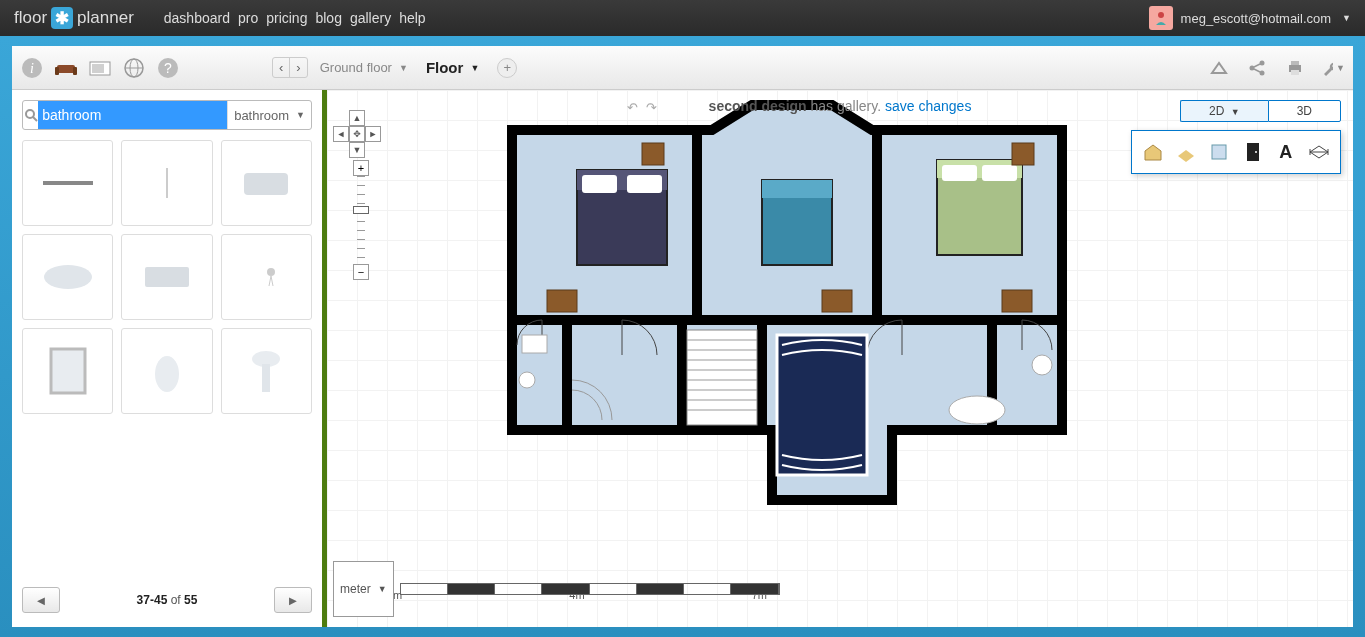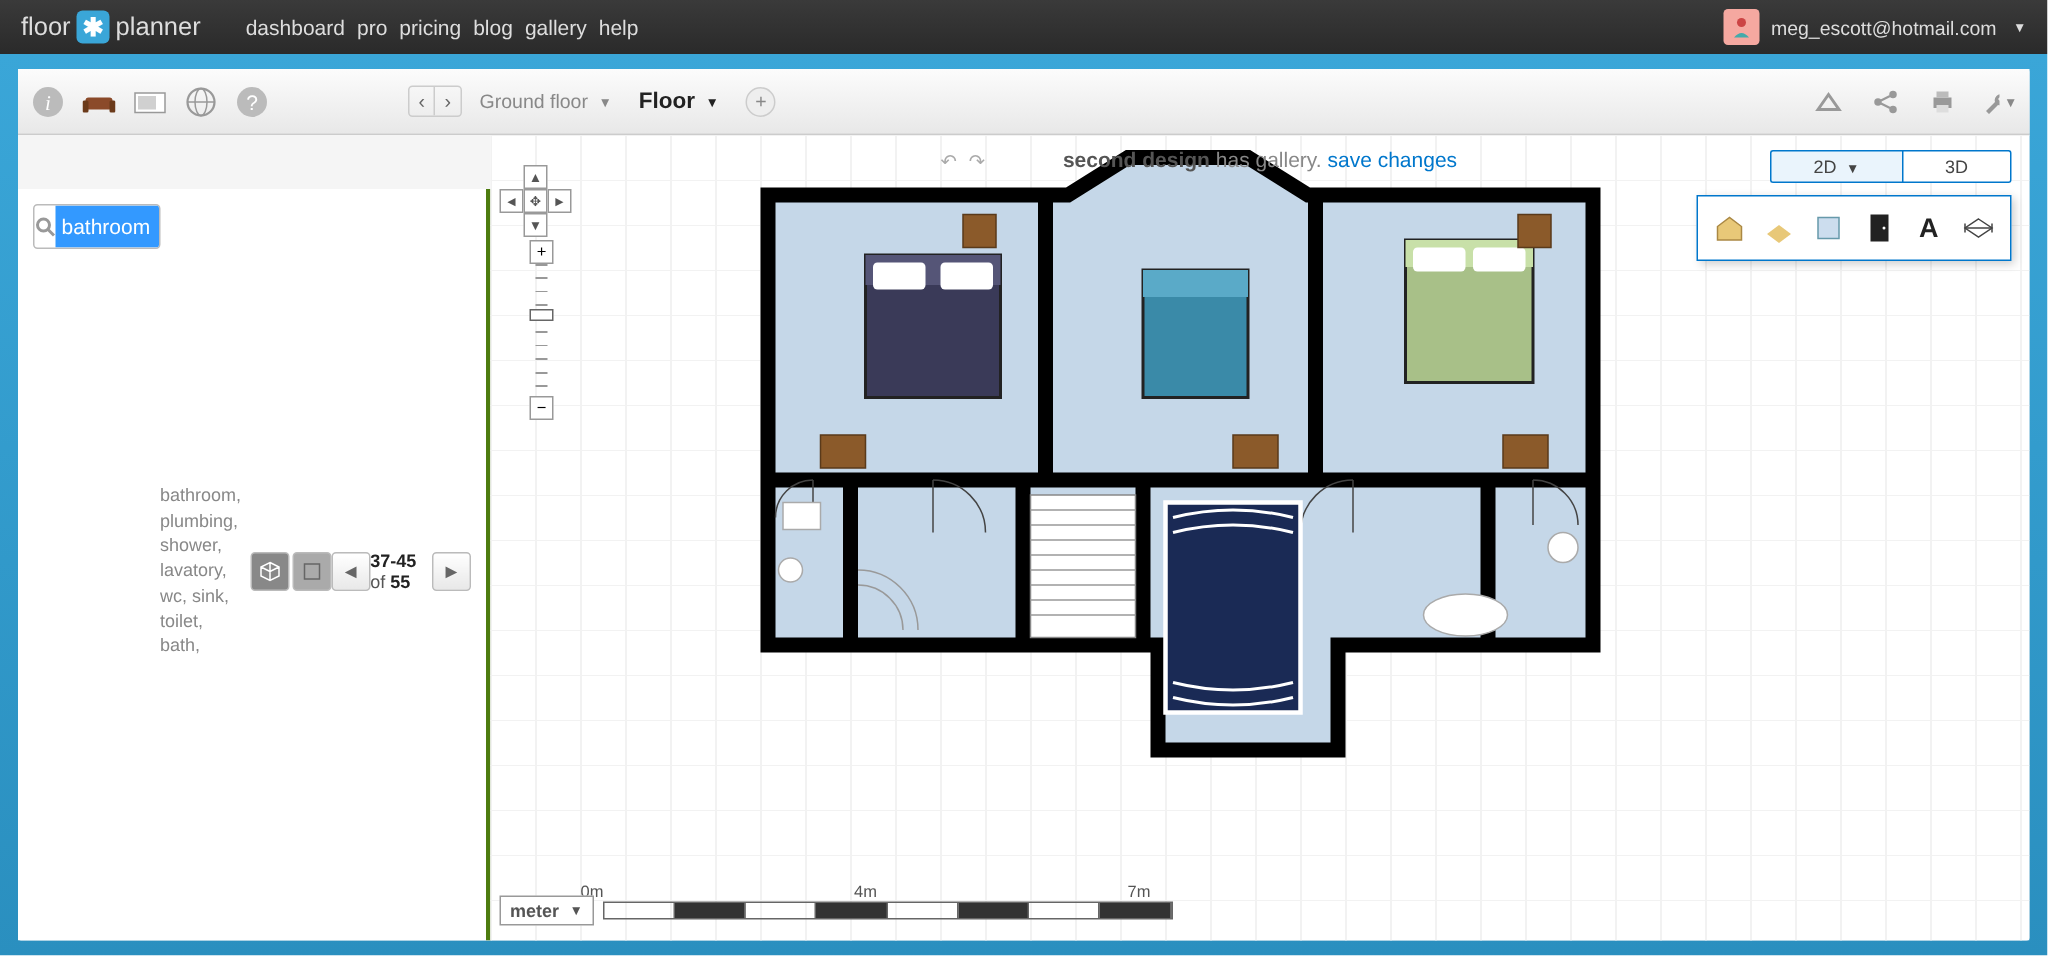--- a/index.html
+++ b/index.html
@@ -27,21 +27,21 @@
 .nav-arrows span:last-child { border-right:none; }
 .crumb { color: #888; margin: 8px 6px; display:flex; align-items:center; gap:4px; }
 .crumb.strong { color: #222; font-weight: bold; font-size: 15px; }
 .add-circle { width: 20px; height: 20px; border-radius: 50%; background: #eee; border:1px solid #ccc; display:flex; align-items:center; justify-content:center; color:#888; cursor:pointer; margin-left:6px; }
 .tb-right { margin-left: auto; display: flex; gap: 14px; align-items: center; color: #888; }
 
 
 .main { flex: 1; display: flex; overflow: hidden; }
 
 
-.sidebar { width: 315px; background: #fff; border-right: 3px solid #4d7c0f; display: flex; flex-direction: row; padding: 10px; margin-top: 36px; }
+.sidebar { width: 315px; background: #fff; border-right: 5px solid #4d7c0f; display: flex; flex-direction: column; padding: 10px; }
 .search-row { display: flex; border: 1px solid #bbb; border-radius: 3px; overflow: hidden; height: 30px; }
 .search-icon { width: 28px; display:flex; align-items:center; justify-content:center; color:#999; }
 .search-input { flex: 1; border: none; outline: none; padding: 0 4px; font-size: 14px; color:#0066cc; }
 .search-input::selection { background: #3399ff; color:#fff; }
 .filter-dd { border: none; border-left: 1px solid #ddd; padding: 0 6px; color:#666; display:flex; align-items:center; gap:4px; cursor:pointer; }
 .tags-row { display: flex; align-items: center; margin-top: 8px; gap: 6px; }
 .tags { color: #888; font-size: 12px; flex: 1; line-height: 1.4; }
 .view-toggle { display: flex; gap: 2px; }
 .vt-btn { width: 26px; height: 26px; border: 1px solid #bbb; background: #aaa; border-radius: 3px; display:flex; align-items:center; justify-content:center; color:#fff; cursor:pointer; }
 .vt-btn.active { background: #888; }
@@ -61,21 +61,21 @@
 .nav-pad { position:absolute; top:20px; left:6px; z-index:10; }
 .nav-pad .d-row { display:flex; }
 .nav-pad .btn { width:16px; height:16px; border:1px solid #999; background:#fff; display:flex; align-items:center; justify-content:center; font-size:9px; color:#555; cursor:pointer; }
 .zoom-slider { position:absolute; top:70px; left:26px; width:16px; height:120px; z-index:10; }
 .zoom-slider .btn { width:16px; height:16px; border:1px solid #999; background:#fff; display:flex;align-items:center;justify-content:center; font-size:11px; cursor:pointer; }
 .zoom-slider .track { height:88px; width:8px; margin:0 auto; background:repeating-linear-gradient(#999 0 1px, transparent 1px 9px); position:relative; }
 .zoom-slider .thumb { position:absolute; top:30px; left:-4px; width:16px; height:8px; background:#fff; border:1px solid #666; cursor:pointer; }
 
 .floorplan { position:absolute; top:10px; left:175px; }
 .ruler { position:absolute; bottom:10px; left:6px; display:flex; align-items:center; gap:6px; color:#555; font-size:12px; }
-.ruler-sel { border:1px solid #999; padding:2px 6px; background:#fff; display:flex; align-items:center; gap:4px; cursor:pointer;font-weight:bold; }
+.ruler-sel { border:1px solid #999; padding:20px 6px; background:#fff; display:flex; align-items:center; gap:4px; cursor:pointer; }
 .ruler-bar { width:380px; height:12px; border:1px solid #666; display:flex; }
 .ruler-bar div { flex:1; border-right:1px solid #666; }
 .ruler-bar div:nth-child(even) { background:#333; }
 .ruler-labels { position:absolute; bottom:26px; left:60px; width:380px; display:flex; justify-content:space-between; font-size:11px; color:#555; }
 
 .view-switch { position:absolute; top:10px; right:12px; display:flex; z-index:10; }
 .vs-btn { border:1px solid #0077cc; padding:3px 28px; background:#fff; color:#444; font-size:12px; cursor:pointer; }
 .vs-btn.active { background:#eaf4fc; }
 .vs-btn:first-child { border-right:none; border-radius:2px 0 0 2px; }
 .vs-btn:last-child { border-radius:0 2px 2px 0;text-align:center; }
@@ -208,35 +208,20 @@
                 <circle cx="6" cy="6" r="4" fill="none" stroke="#999" stroke-width="2"></circle>
                 <line x1="9" y1="9" x2="13" y2="13" stroke="#999" stroke-width="2"></line>
               </svg>
             </span>
       <input class="search-input" style="background: rgb(51, 153, 255); color: rgb(255, 255, 255);" value="bathroom">
       <div class="filter-dd">
         <span>bathroom</span>
         <span class="drop">▼</span>
       </div>
     </div>
-    <div class="tags-row">
-      <div class="tags">bathroom, plumbing, shower, lavatory, wc, sink, toilet, bath,</div>
-      <div class="view-toggle">
-        <span class="vt-btn active">
-                <svg width="14" height="14">
-                  <path d="M7 1 L13 4 L13 10 L7 13 L1 10 L1 4 Z M7 1 L7 7 L13 4 M7 7 L1 4 M7 7 L7 13" fill="none" stroke="#fff"></path>
-                </svg>
-              </span>
-        <span class="vt-btn">
-                <svg width="14" height="14">
-                  <rect x="2" y="2" width="10" height="10" fill="none" stroke="#666"></rect>
-                </svg>
-              </span>
-      </div>
-    </div>
     <div class="grid">
       <div class="item">
               <svg width="60" height="20">
                 <rect x="5" y="8" width="50" height="4" fill="#888"></rect>
               </svg>
             </div>
       <div class="item">
               <svg width="20" height="40">
                 <line x1="10" y1="5" x2="10" y2="35" stroke="#ccc" stroke-width="2"></line>
               </svg>

